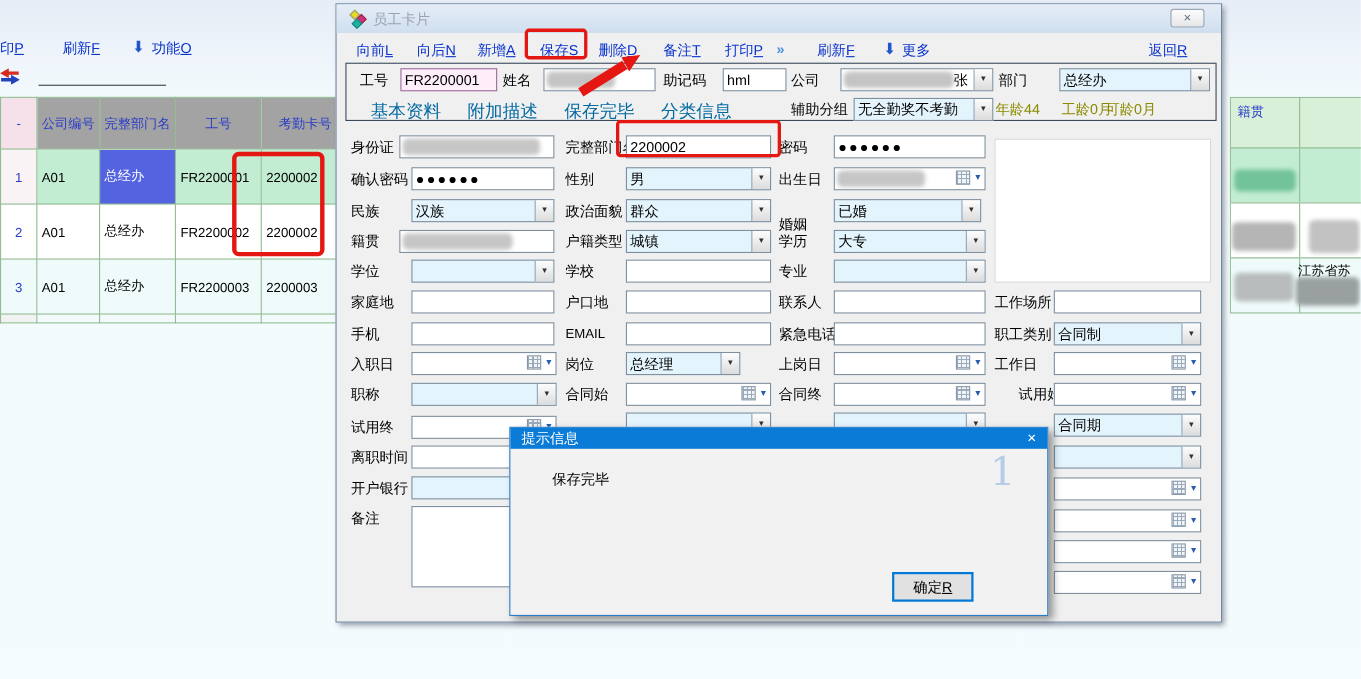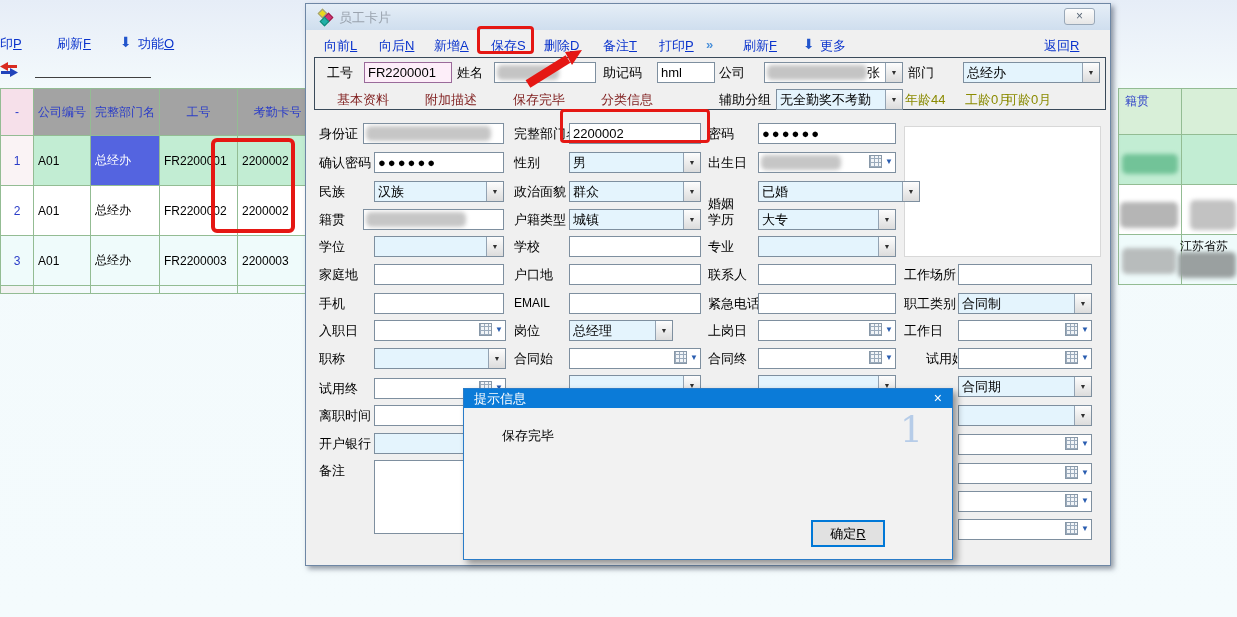--- a/index.html
+++ b/index.html
@@ -15,21 +15,21 @@
 .cb{position:absolute;right:0;top:0;bottom:0;width:17px;background:linear-gradient(#fdfdfd,#dcdcdc);border-left:1px solid #93a3b3;color:#303030;font-size:7px;display:flex;align-items:center;justify-content:center}
 .dt{position:absolute;right:2px;top:2px;display:flex;align-items:center;gap:3px}
 .cal{width:13px;height:13px;border:1px solid #8898a8;background-color:#f2f5f8;background-image:repeating-linear-gradient(90deg,#9aaabb 0 1px,transparent 1px 4px),repeating-linear-gradient(0deg,#9aaabb 0 1px,transparent 1px 4px)}
 .da{color:#2a5db0;font-size:8px;line-height:8px}
 .blur{position:absolute;border-radius:5px;filter:blur(2px)}
 .redbox{position:absolute;border:3px solid #e51713;border-radius:4px;z-index:40}
 .grid{position:absolute;left:0;top:88px;border-collapse:collapse;table-layout:fixed}
 .grid td{border:1px solid #93bc93;font-size:12px;padding:2px 4px;overflow:hidden;white-space:nowrap}
 .grid .hd{background:#a3a3a3;color:#2a3cc8;text-align:center;vertical-align:middle}
 .tb{position:absolute;color:#0a33cc;font-size:13px;white-space:nowrap;cursor:default}
-.tab{position:absolute;color:#7f1d1d;font-size:13px;white-space:nowrap;cursor:default}
+.tab{position:absolute;color:#0369a1;font-size:16px;white-space:nowrap;cursor:default}
 .dlg-border{position:absolute;left:305px;top:3px;width:806px;height:563px;background:#f0f0f0;border:1px solid #6e87a5;box-shadow:3px 3px 5px rgba(50,60,80,.5);z-index:10}
 .titlebar{position:absolute;left:0;top:0;right:0;height:26px;background:linear-gradient(#e5eef7,#cfdeee)}
 .pop{position:absolute;left:463px;top:388px;width:490px;height:172px;background:#f2f2f2;border:1px solid #2a7cc8;box-shadow:4px 4px 7px rgba(0,0,0,.4);z-index:30}
 .pop-tb{position:absolute;left:0;top:0;right:0;height:19px;background:#0b7bd8;color:#fff;font-size:13px;line-height:19px;padding-left:10px}
 .okbtn{position:absolute;left:347px;top:131px;width:74px;height:27px;background:#e1e1e1;border:2px solid #0078d7;font-size:13px;display:flex;align-items:center;justify-content:center}
 .photo{position:absolute;left:598px;top:122px;width:197px;height:131px;background:#fff;border:1px solid #d8d8d8}
 </style>
 </head>
 <body>
 
@@ -185,21 +185,21 @@
         <span class="cal"></span>
         <span class="da">▼</span>
       </span>
     </div>
 
   <span class="lbl" style="left:13px;top:177px">民族</span>
   <div class="fld combo" style="left:68px;top:177px;width:130px;padding-right:18px"><span>汉族</span><span class="cb">▼</span></div>
   <span class="lbl" style="left:208px;top:177px">政治面貌</span>
   <div class="fld combo" style="left:263px;top:177px;width:132px;padding-right:18px"><span>群众</span><span class="cb">▼</span></div>
   <span class="lbl" style="left:402px;top:189px">婚姻</span>
-  <div class="fld combo" style="left:452px;top:177px;width:162px;padding-right:18px"><span>已婚</span><span class="cb">▼</span></div>
+  <div class="fld combo" style="left:452px;top:177px;width:134px;padding-right:18px"><span>已婚</span><span class="cb">▼</span></div>
 
   <span class="lbl" style="left:13px;top:205px">籍贯</span>
   <div class="fld" style="left:57px;top:205px;width:141px">
       <div class="blur" style="left:2px;top:2px;width:100px;height:15px;background:#c6c6c6"></div>
     </div>
   <span class="lbl" style="left:208px;top:205px">户籍类型</span>
   <div class="fld combo" style="left:263px;top:205px;width:132px;padding-right:18px"><span>城镇</span><span class="cb">▼</span></div>
   <span class="lbl" style="left:402px;top:205px">学历</span>
   <div class="fld combo" style="left:452px;top:205px;width:138px;padding-right:18px"><span>大专</span><span class="cb">▼</span></div>
 

